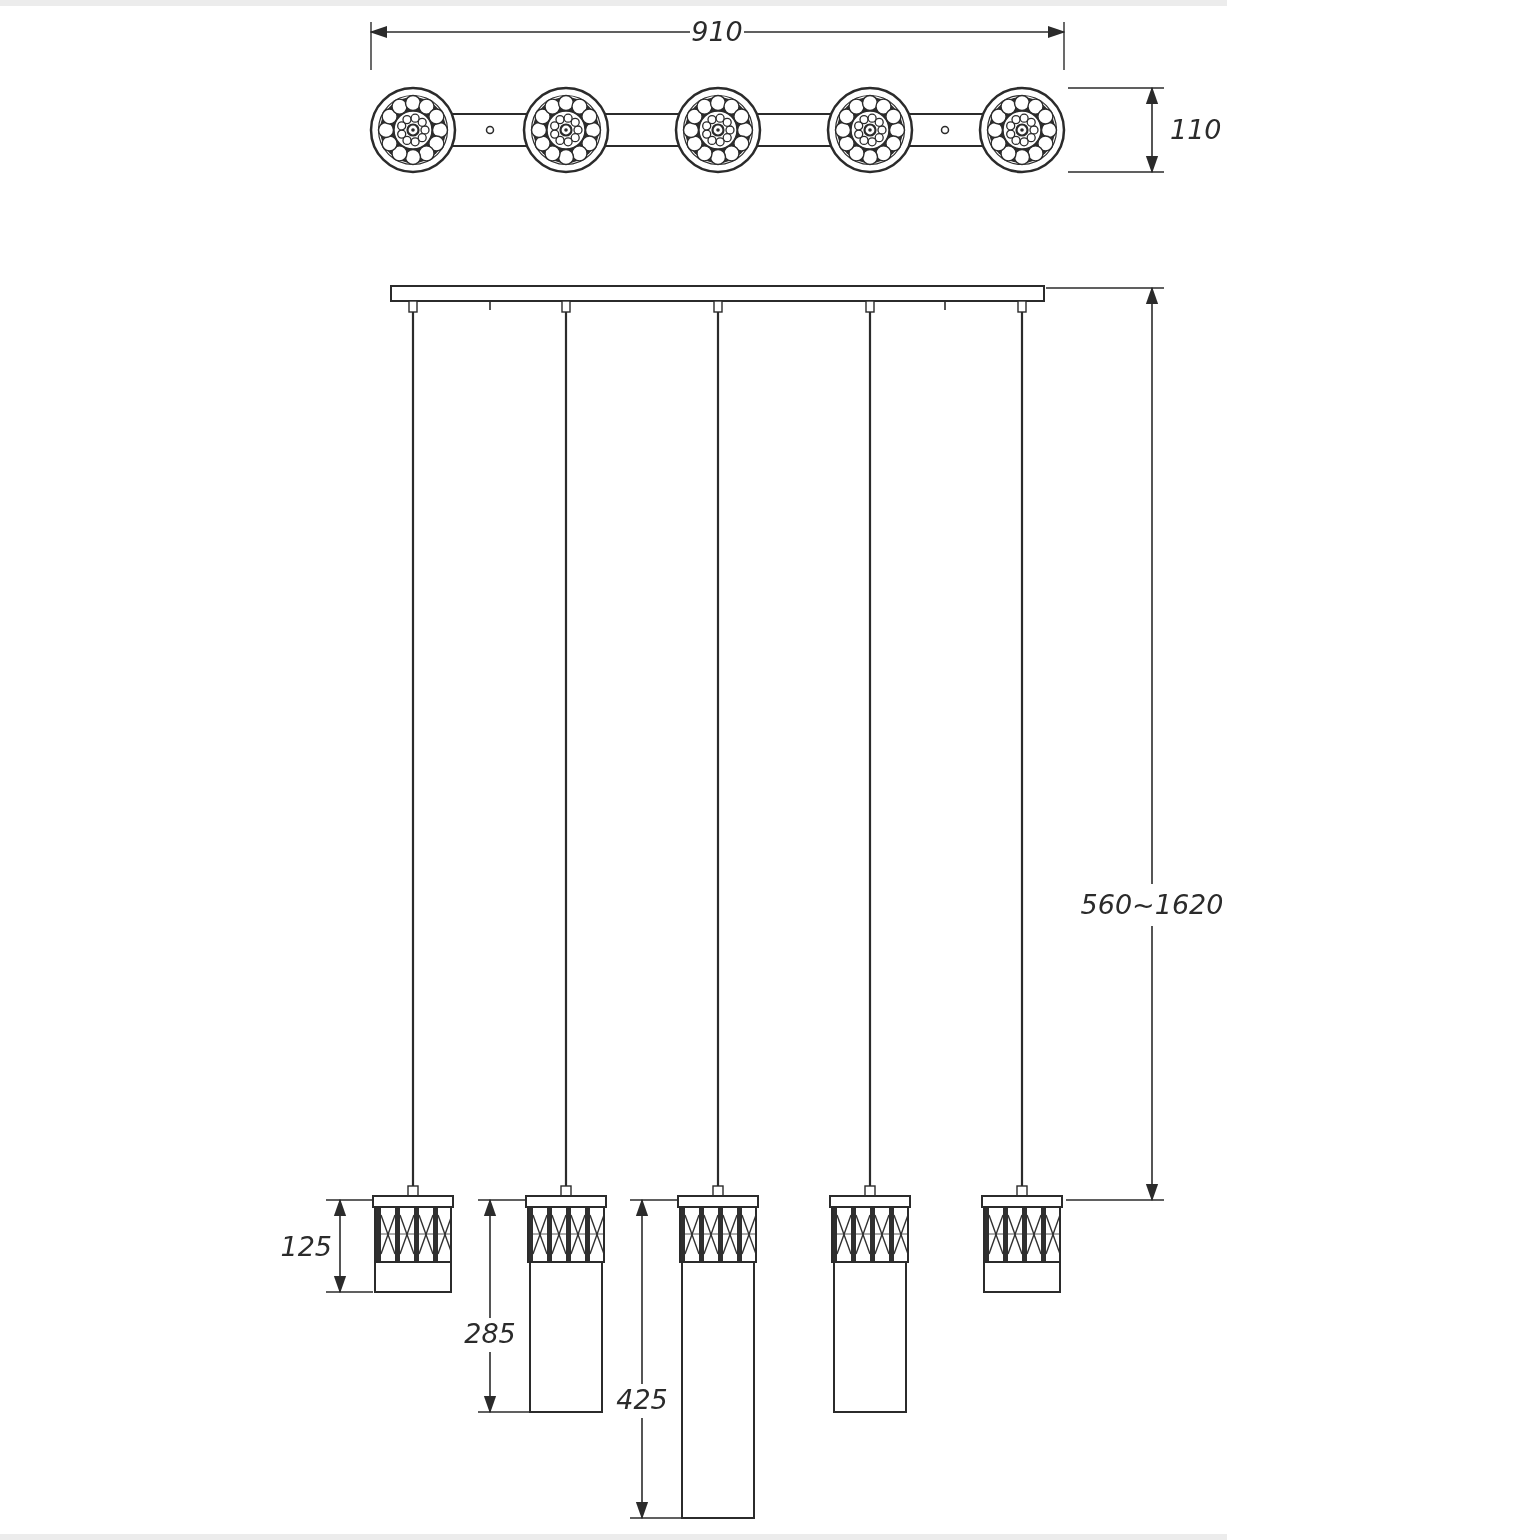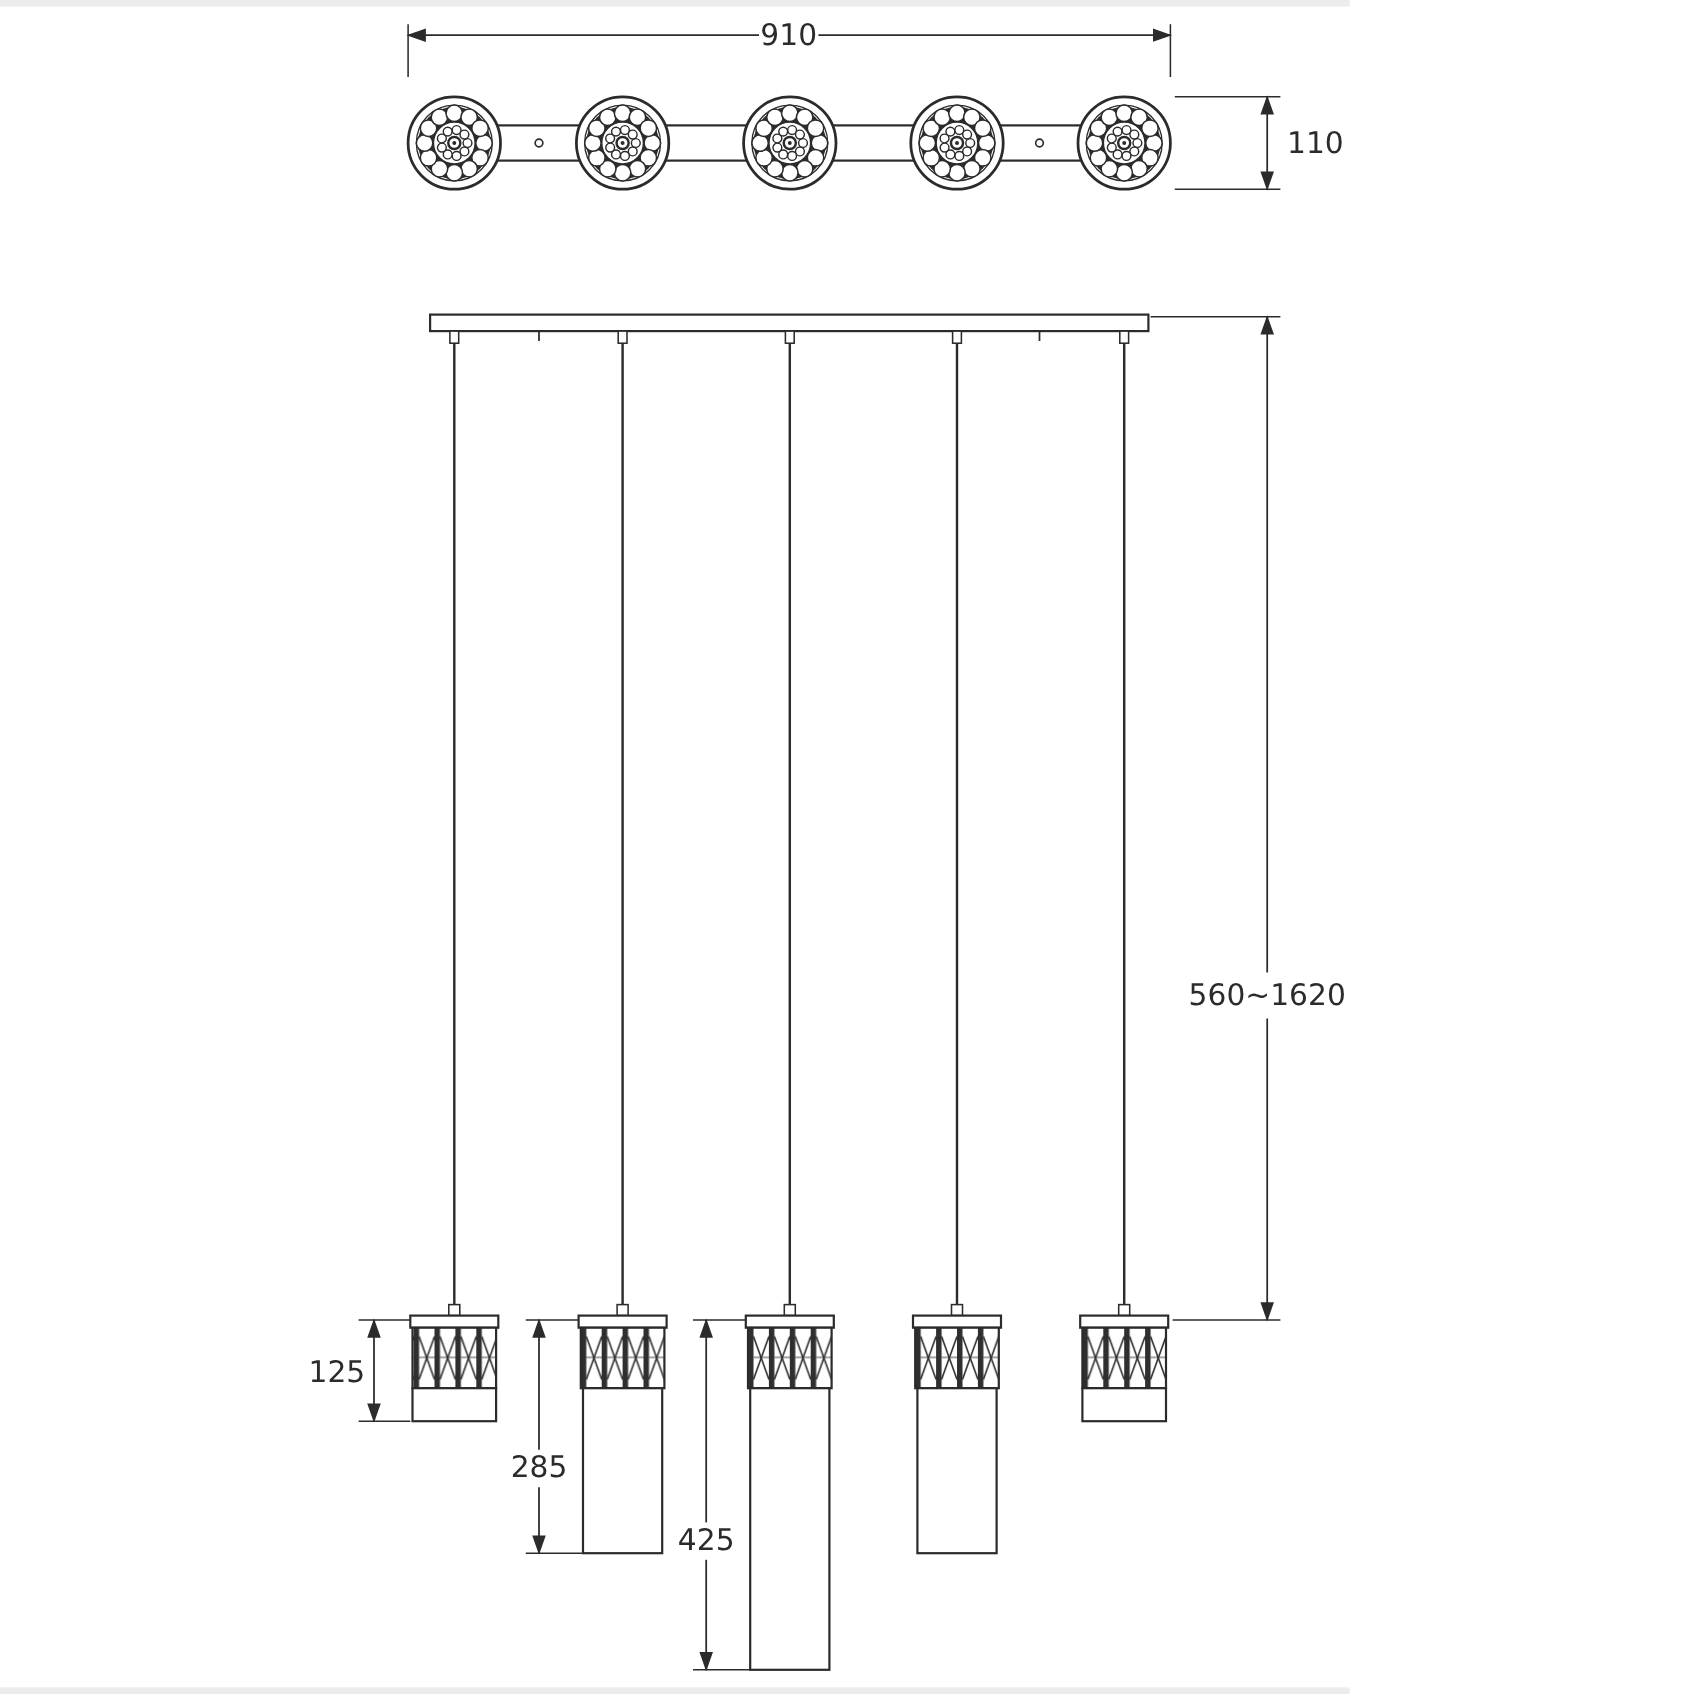--- a/index.html
+++ b/index.html
@@ -2,20 +2,21 @@
 <html><head>
 <meta charset="utf-8">
 <style>
   html,body{margin:0;padding:0;background:#fff;}
   .canvas{
     position:relative;
     width:1227px;height:1540px;
     background:#fff;
     overflow:hidden;
     font-family:"DejaVu Sans", sans-serif;
+    font-style:italic;
   }
   .edge-band{position:absolute;left:0;width:1540px;height:6px;background:#ececec;}
   .edge-top{top:0;}
   .edge-bottom{bottom:0;}
   svg{position:absolute;left:0;top:0;}
   text{
     font-family:"DejaVu Sans", sans-serif;
     font-size:27px;
     fill:#2b2b2b;
   }

